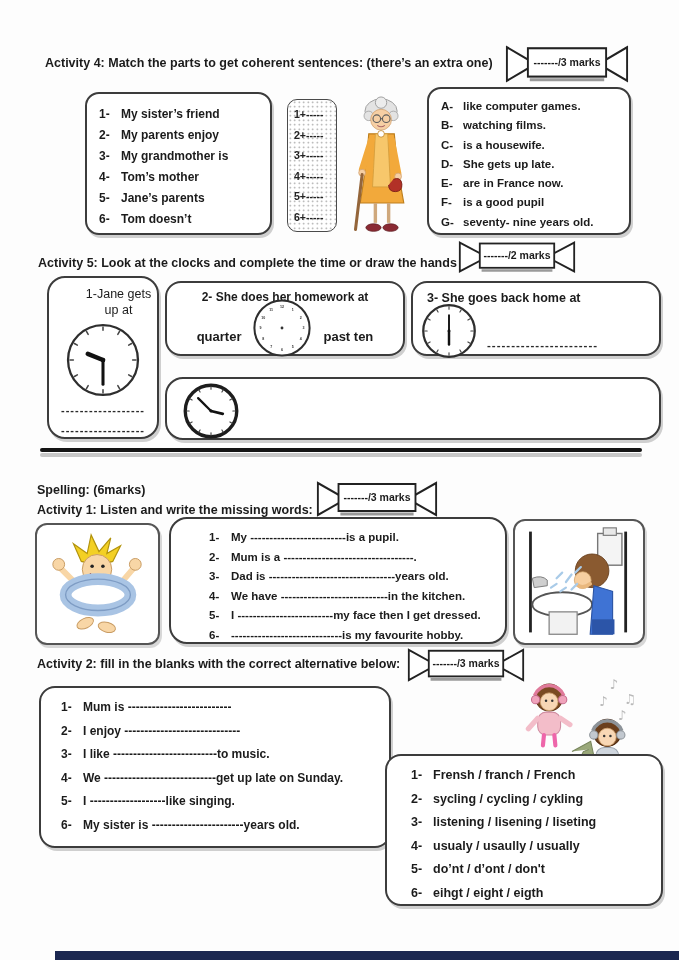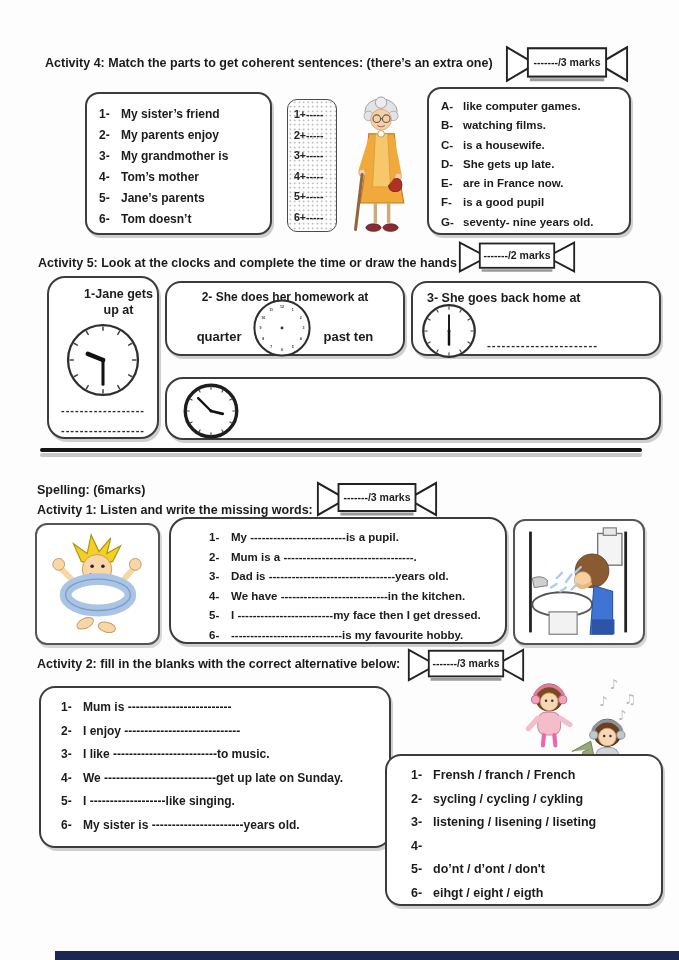--- a/index.html
+++ b/index.html
@@ -21,21 +21,21 @@
   .ribbon{position:absolute;}
   .ribbon svg{position:absolute;inset:0;width:100%;height:100%;}
   .ribbon-label{position:absolute;inset:0;display:flex;align-items:center;justify-content:center;
       font-weight:bold;font-size:10.5px;padding-bottom:4px;}
   .divider{position:absolute;left:40px;top:448px;width:602px;height:4px;background:#141414;
       border-radius:2px;box-shadow:0 5px 0 #c7c7c7;}
   .clockwrap{display:flex;align-items:center;justify-content:center;}
   .clock-tick{stroke:#444;stroke-width:2;stroke-linecap:round;}
   .clock-num{font-size:6px;font-weight:bold;fill:#333;text-anchor:middle;font-family:"Liberation Sans",sans-serif;}
   .dots{font-weight:bold;letter-spacing:1px;color:#2a2a2a;}
-  .b1-line{font-weight:bold;font-size:12.5px;text-align:center;line-height:16px;margin-left:31px;}
+  .b1-line{font-weight:normal;font-size:12.5px;text-align:center;line-height:16px;margin-left:31px;}
   .b2-title{font-weight:bold;font-size:12px;text-align:center;padding-top:7px;}
   .b2-row{display:flex;align-items:flex-end;justify-content:center;gap:10px;font-weight:bold;font-size:13px;}
   .b4-row{display:flex;align-items:center;gap:8px;padding:4px 10px 0 16px;font-weight:bold;font-size:12px;}
   .sp-item{font-size:11.5px;line-height:19.5px;}
   .a2-item{font-size:12px;line-height:23.5px;}
   .alt-item{font-size:12.5px;line-height:23.5px;}
   .imgbox{position:absolute;background:#fff;border:2px solid #555;border-radius:12px;
       box-shadow:2px 3px 0 rgba(0,0,0,.15);display:flex;align-items:center;justify-content:center;box-sizing:border-box;}
   .star-text{position:absolute;left:21px;top:60px;width:74px;text-align:center;
       font-weight:bold;font-size:9.5px;line-height:10.5px;color:#3f7d23;white-space:pre-line;}
@@ -433,20 +433,21 @@
       <div class="item alt-item">
           <span class="n">2-</span>
           <span>sycling  / cycling / cykling</span>
         </div>
       <div class="item alt-item">
           <span class="n">3-</span>
           <span>listening / lisening / liseting</span>
         </div>
       <div class="item alt-item">
           <span class="n">4-</span>
+          <span>usualy / usaully / usually</span>
         </div>
       <div class="item alt-item">
           <span class="n">5-</span>
           <span>do’nt / d’ont / don't</span>
         </div>
       <div class="item alt-item">
           <span class="n">6-</span>
           <span>eihgt / eight / eigth</span>
         </div>
     </div>

